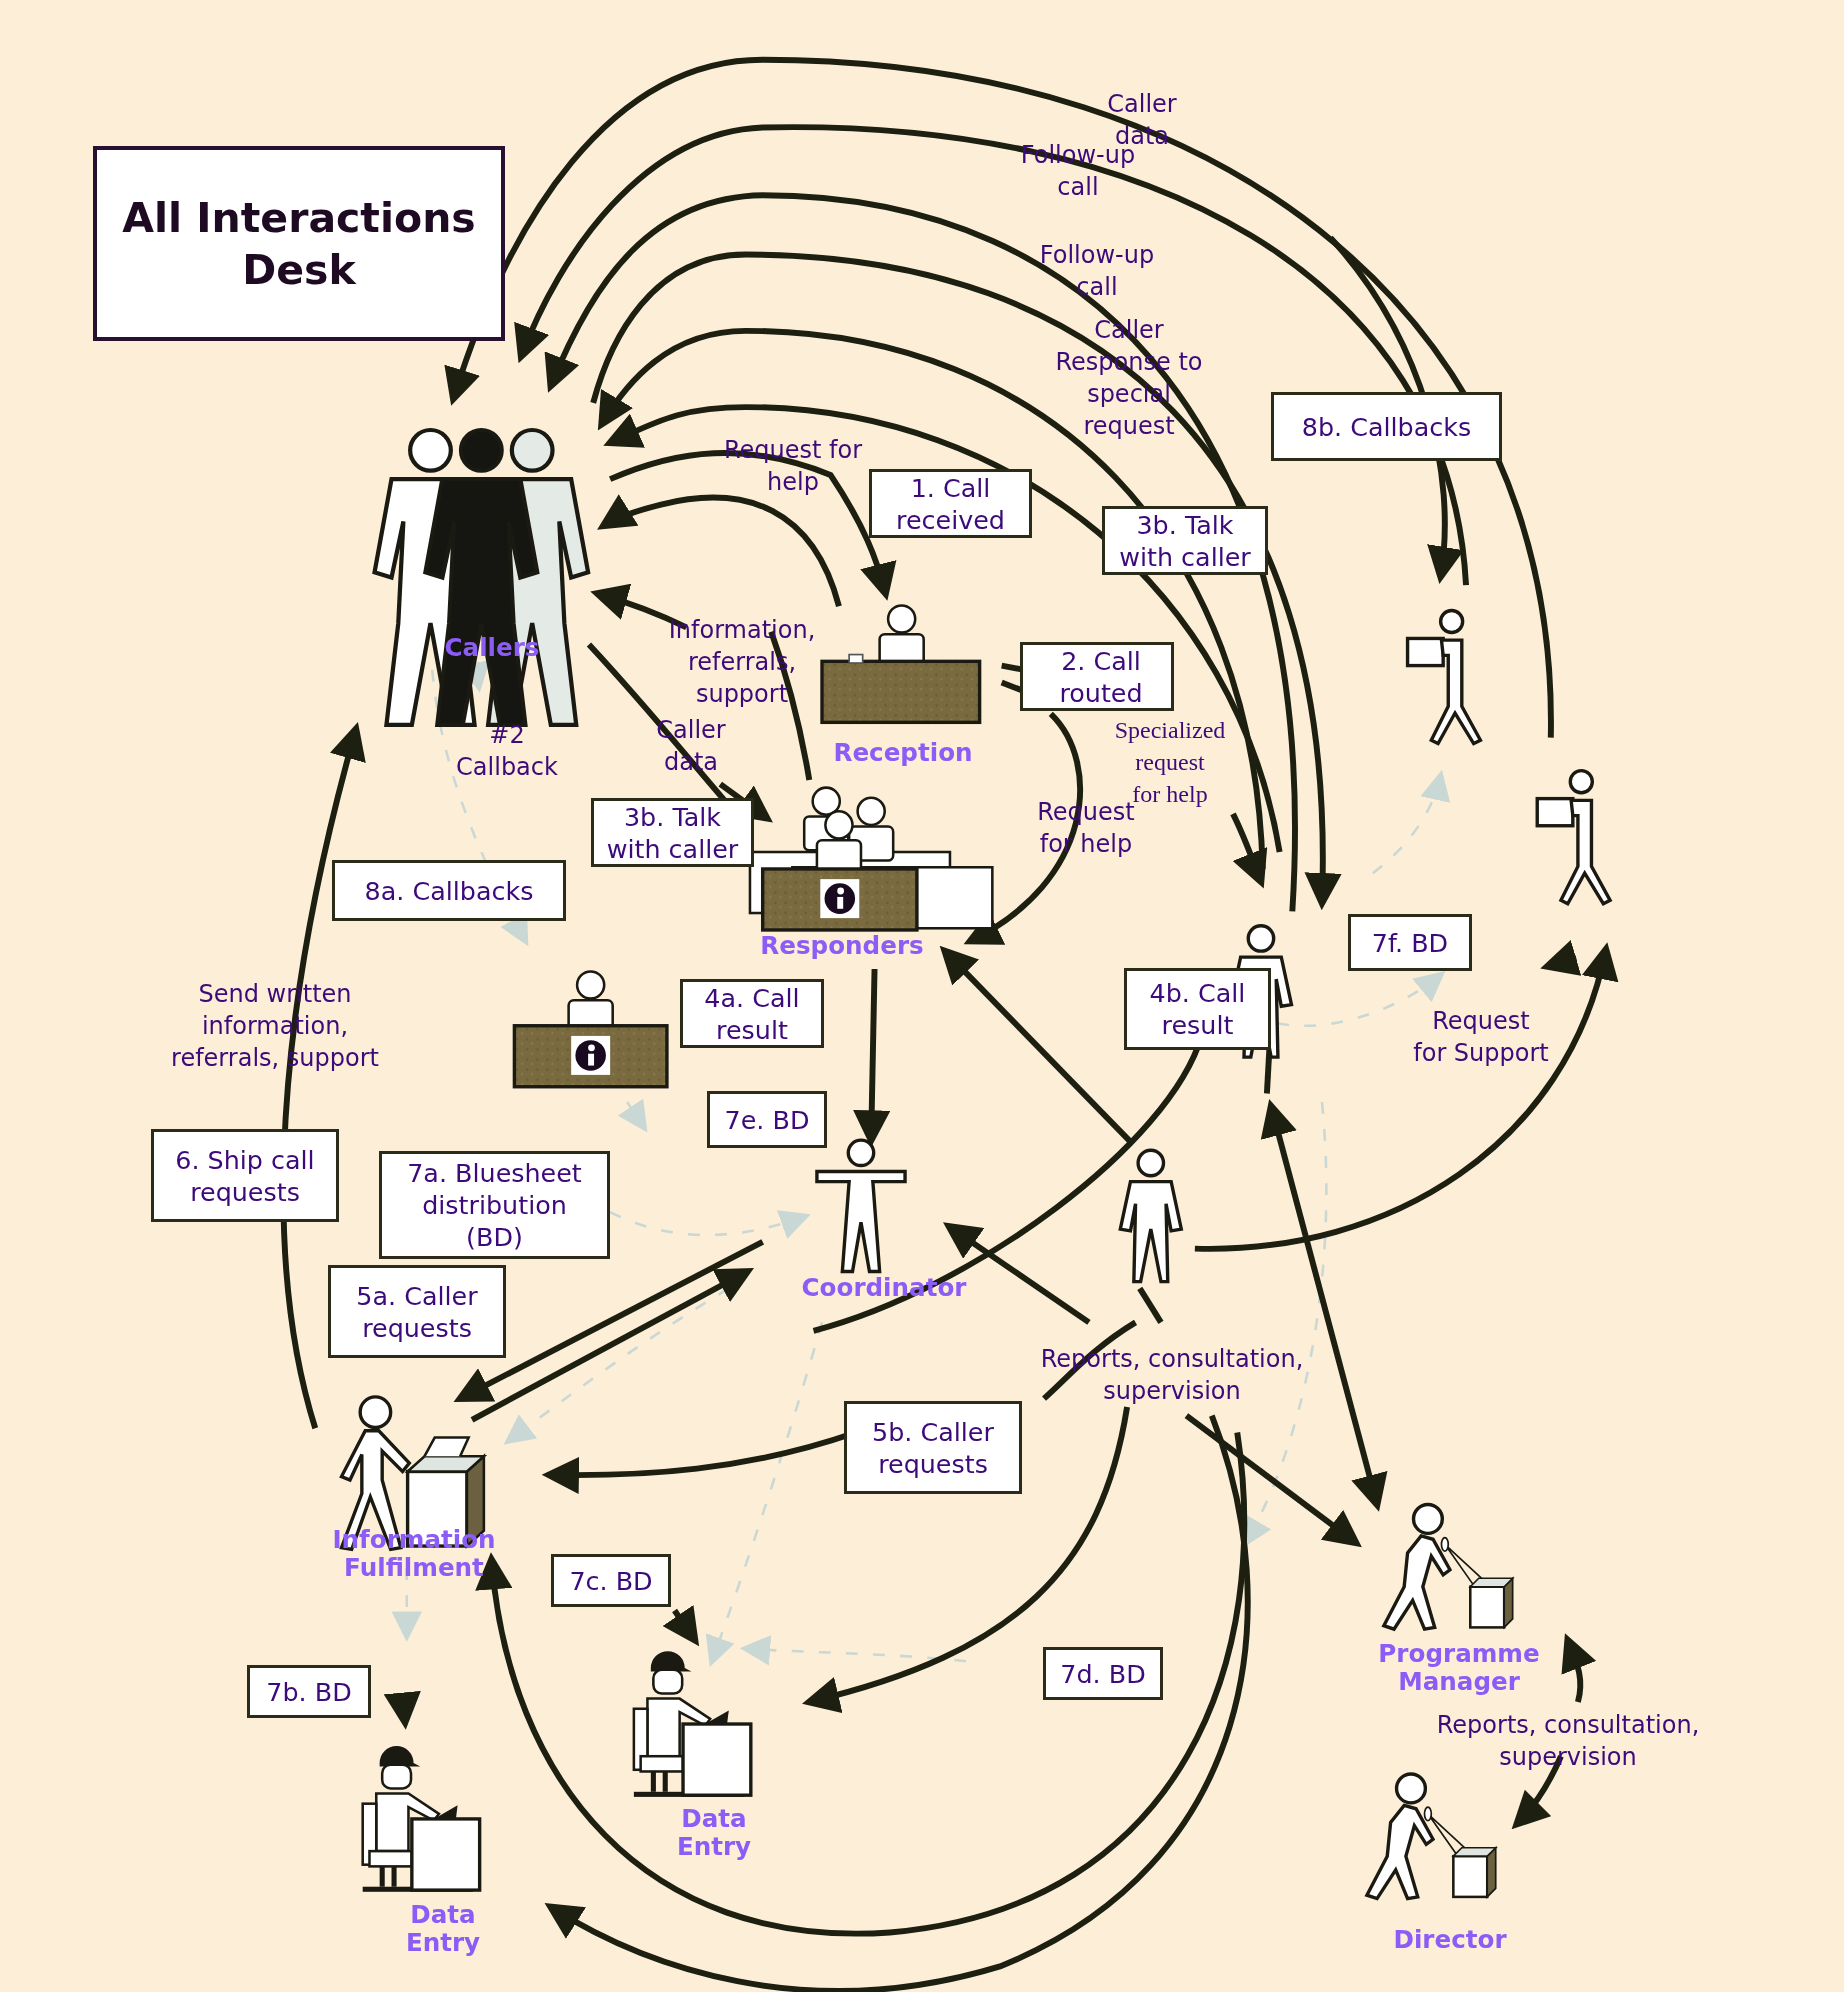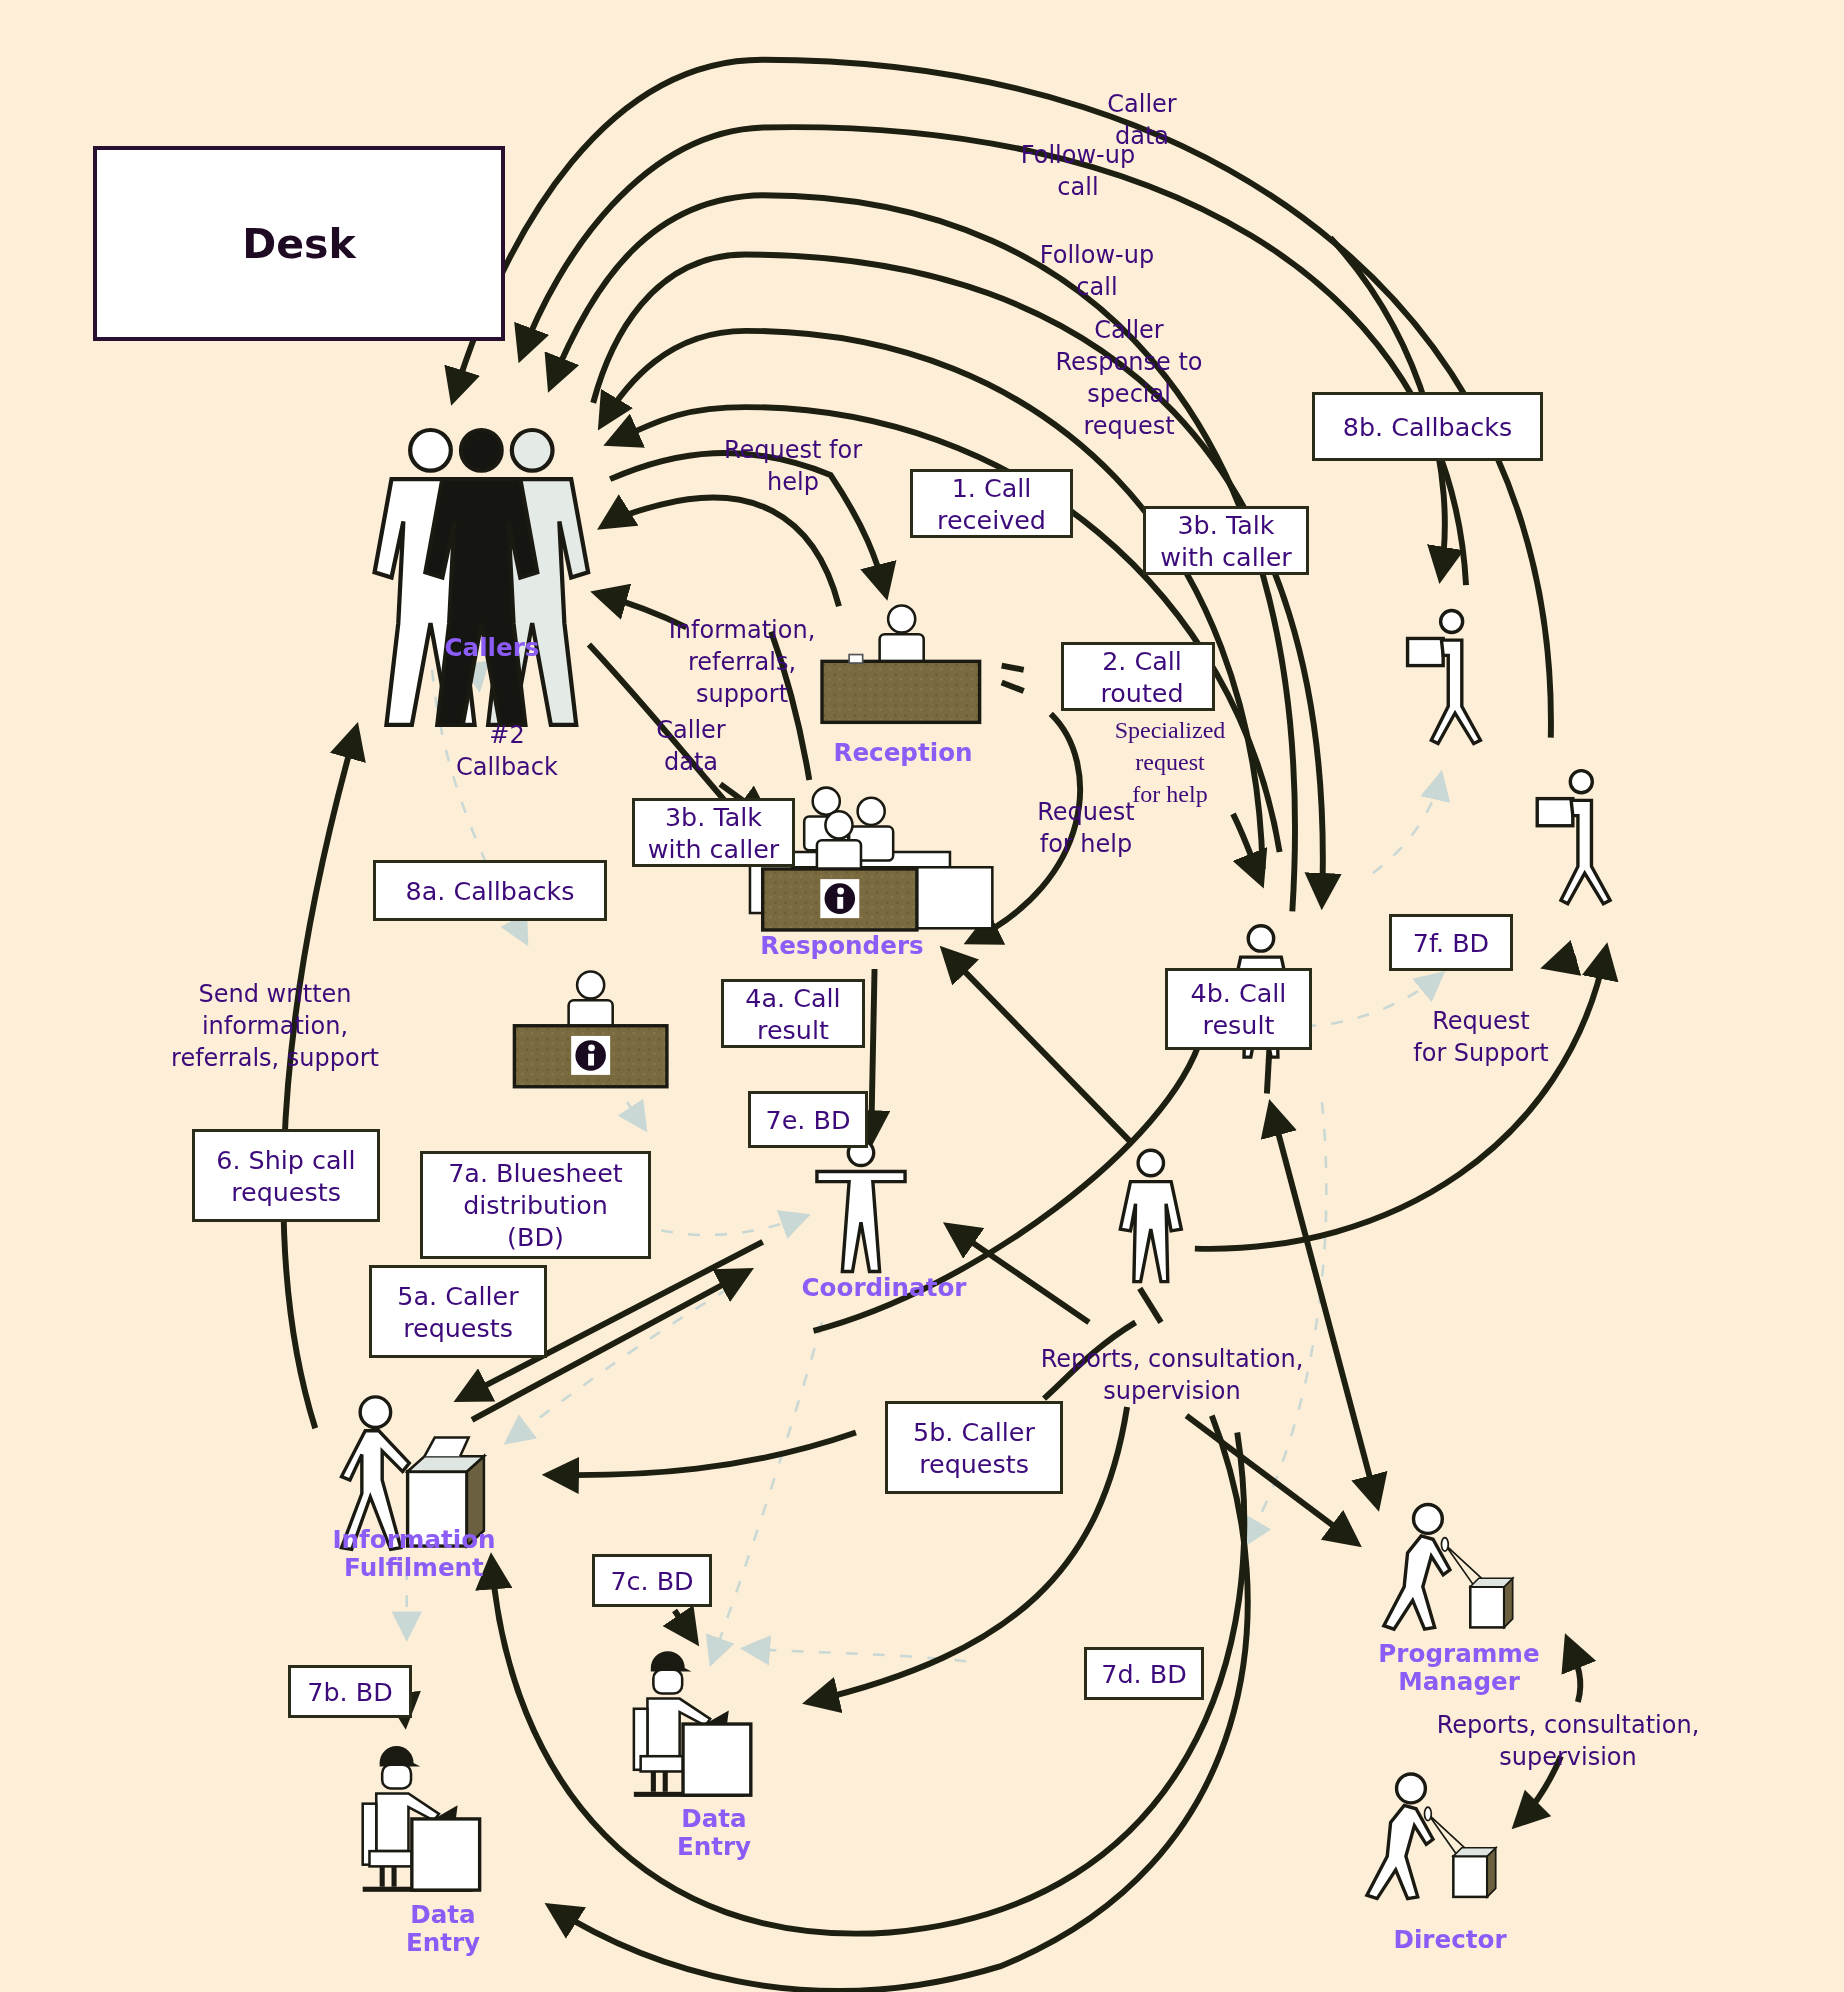--- a/index.html
+++ b/index.html
@@ -5,21 +5,21 @@
     html, body { margin: 0; padding: 0; background: #fdeed8; }
     body { width: 1844px; height: 1993px; position: relative; overflow: hidden;
            font-family: "DejaVu Sans", "Liberation Sans", sans-serif; }
     #canvas { position: absolute; left: 0; top: 0; width: 1844px; height: 1993px; }
     .title-box { position: absolute; left: 93px; top: 146px; width: 412px; height: 195px;
                  background: #ffffff; border: 4.2px solid #2a1030; box-sizing: border-box;
                  display: flex; flex-direction: column; align-items: center; justify-content: center; }
     .title-line { font-weight: bold; font-size: 41px; color: #1e0a22; line-height: 52px; text-align: center; }
     .step-box { position: absolute; background: #ffffff; border: 3.4px solid #2b2b1a; box-sizing: border-box;
                 display: flex; flex-direction: column; align-items: center; justify-content: center;
-                color: #3c0a7a; font-size: 25.4px; line-height: 32px; text-align: center; margin-left: 41px; }
+                color: #3c0a7a; font-size: 25.4px; line-height: 32px; text-align: center; }
     .edge-label { position: absolute; color: #3c0a7a; font-size: 24px; line-height: 32px;
                   text-align: center; white-space: nowrap; transform: translateX(-50%); }
     .node-label { position: absolute; color: #8b5cf6; font-weight: bold; font-size: 24.6px; line-height: 28px;
                   text-align: center; white-space: nowrap; transform: translateX(-50%); }
   </style>
 </head>
 <body>
 
 <svg id="canvas" viewBox="0 0 2176 2351" xmlns="http://www.w3.org/2000/svg">
   <defs>
@@ -208,20 +208,21 @@
         <path d="M20,30 L74,80 M20,30 L58,84" stroke="#1a1a12" stroke-width="2" fill="none"></path>
         <ellipse cx="20" cy="30" rx="4" ry="8" fill="#fff" stroke="#1a1a12" stroke-width="2"></ellipse>
         <rect x="50" y="80" width="40" height="48" fill="#fff" stroke="#1a1a12" stroke-width="3"></rect>
         <path d="M90,80 L100,70 L100,118 L90,128 Z" fill="#6b6040" stroke="#1a1a12" stroke-width="2"></path>
         <path d="M50,80 L60,70 L100,70 L90,80 Z" fill="#dfe6e2" stroke="#1a1a12" stroke-width="2"></path>
       </g>
     </g>
 </svg>
 
 <div class="title-box">
+  <div class="title-line">All Interactions</div>
   <div class="title-line">Desk</div>
 </div>
 
 <div id="overlay">
     <div class="step-box" style="left: 869px; top: 469px; width: 163px; height: 69px;">
       <div>1. Call</div>
       <div>received</div>
     </div>
     <div class="step-box" style="left: 1020px; top: 642px; width: 154px; height: 69px; padding-left: 8px;">
       <div>2. Call</div>

